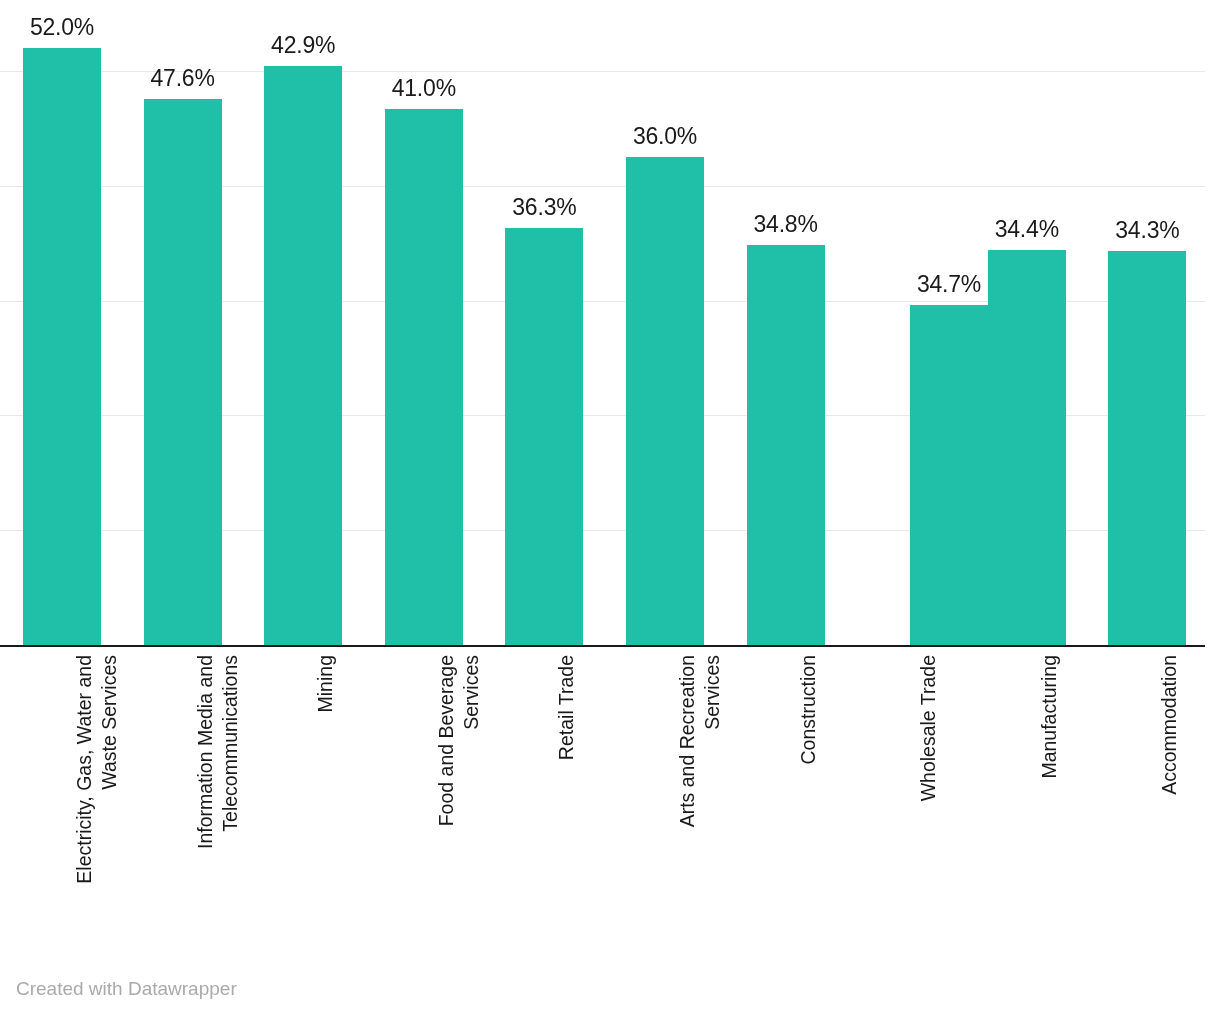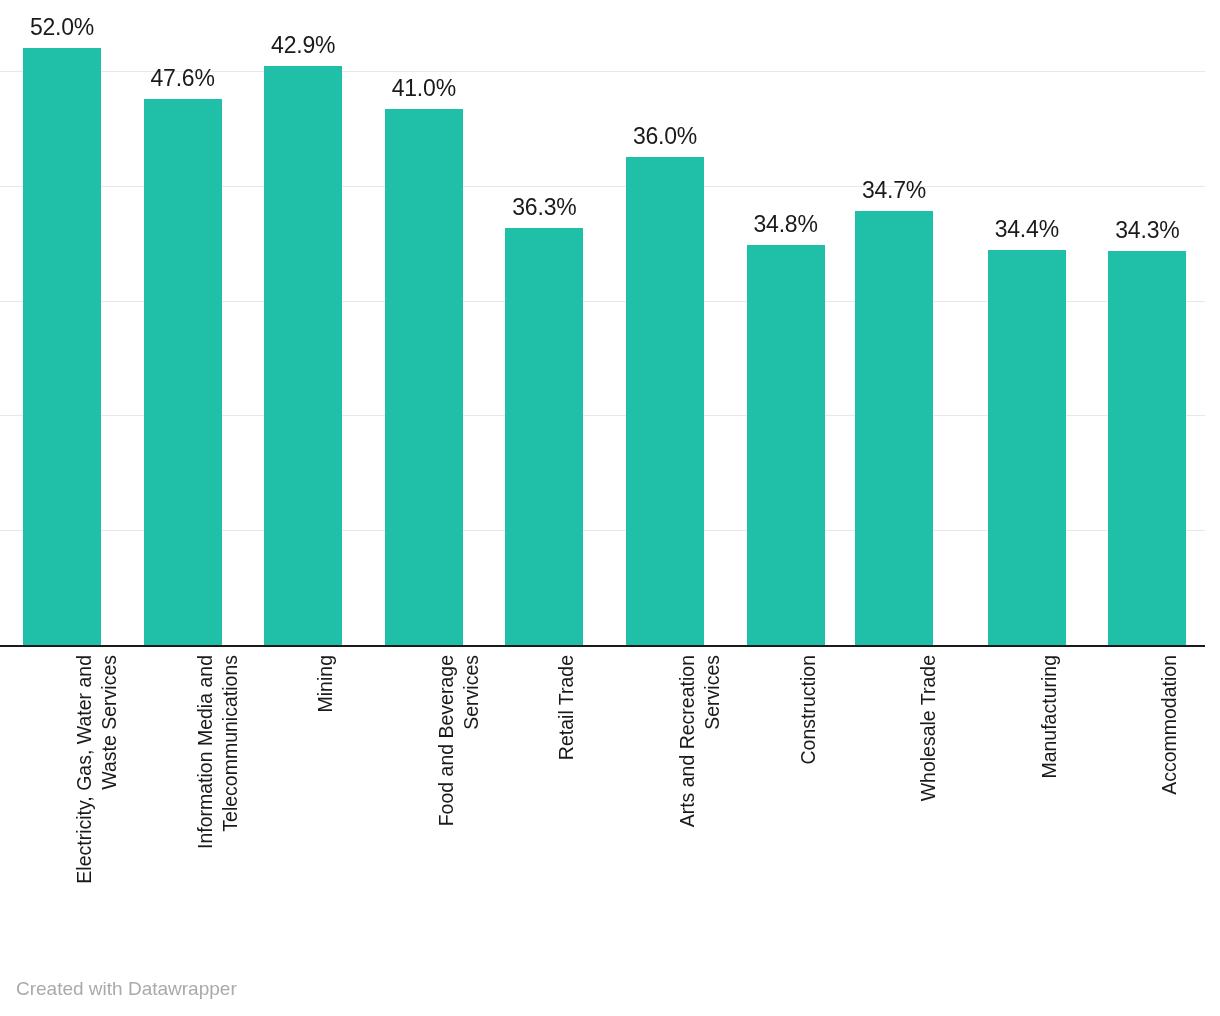--- a/index.html
+++ b/index.html
@@ -145,21 +145,21 @@
           <div class="bar-value">36.3%</div>
         </div>
         <div class="bar-group" style="left: 626px; width: 78px; height: 488px;">
           <div class="bar" style="height: 100%; background: rgb(31, 191, 168);"></div>
           <div class="bar-value">36.0%</div>
         </div>
         <div class="bar-group" style="left: 746.6px; width: 78px; height: 400px; border-radius: 32px;">
           <div class="bar" style="height: 100%; background: rgb(31, 191, 168);"></div>
           <div class="bar-value">34.8%</div>
         </div>
-        <div class="bar-group" style="left: 855px; width: 78px; height: 434px;">
+        <div class="bar-group" style="left: 910px; width: 78px; height: 340px;">
           <div class="bar" style="height: 100%; background: rgb(31, 191, 168);"></div>
           <div class="bar-value">34.7%</div>
         </div>
         <div class="bar-group" style="left: 987.8px; width: 78px; height: 395px; border-radius: 12px;">
           <div class="bar" style="height: 100%; background: rgb(31, 191, 168);"></div>
           <div class="bar-value">34.4%</div>
         </div>
         <div class="bar-group" style="left: 1108.4px; width: 78px; height: 394px; border-radius: 9px;">
           <div class="bar" style="height: 100%; background: rgb(31, 191, 168);"></div>
           <div class="bar-value">34.3%</div>

